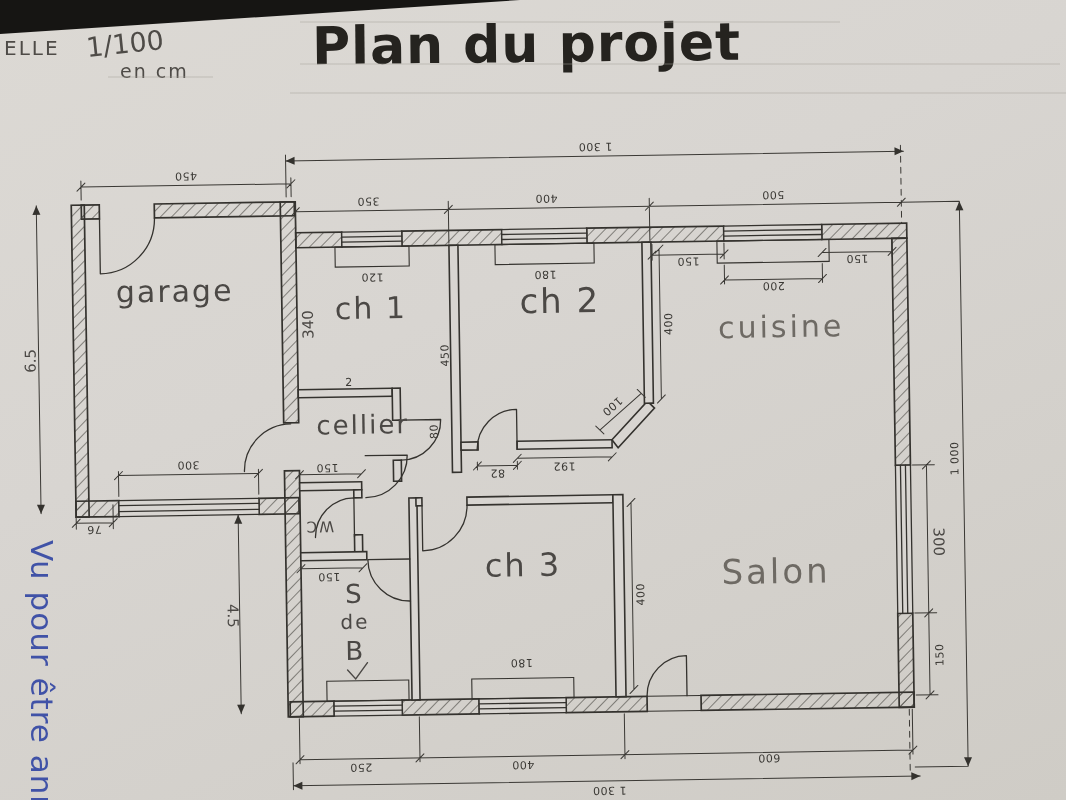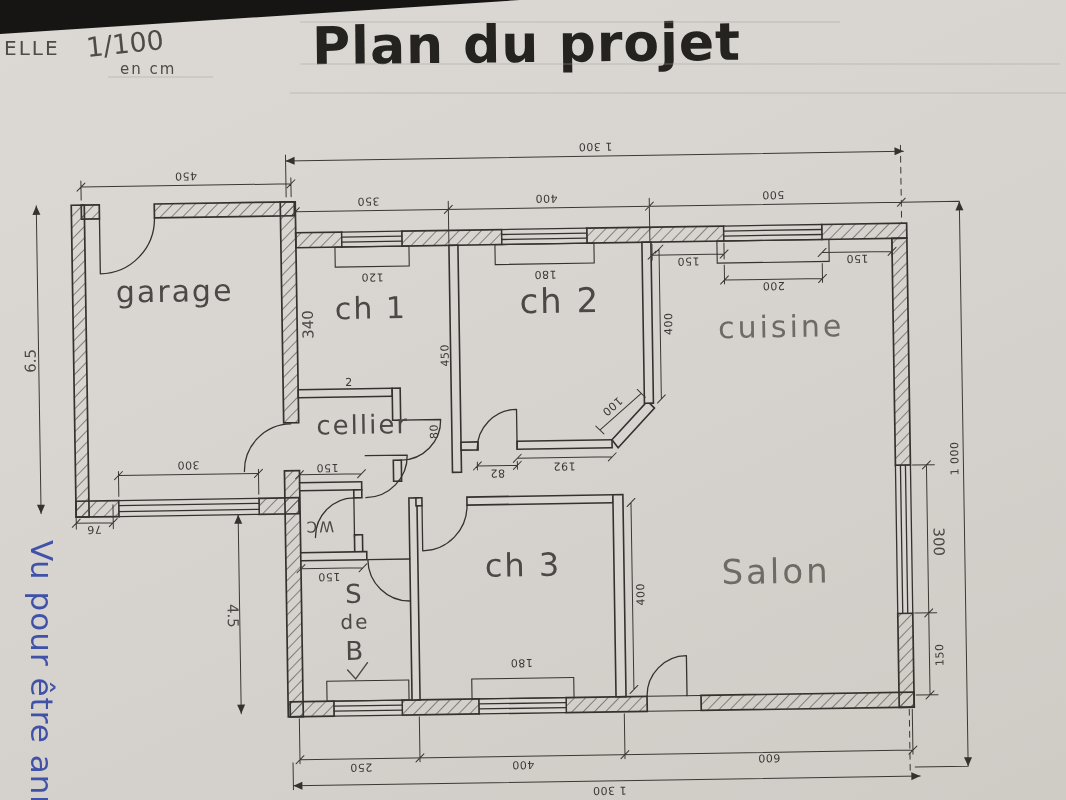--- a/index.html
+++ b/index.html
@@ -9,21 +9,21 @@
     font-family:"DejaVu Sans", sans-serif;
   }
   .abs{position:absolute;}
   #title{
     left:312px;top:14px;font-size:52px;font-weight:bold;color:#25231f;
     letter-spacing:1px;transform:rotate(-0.6deg);white-space:nowrap;
   }
   .pencil{color:#4e4b47;}
   #scale-prefix{left:4px;top:36px;font-size:20px;letter-spacing:2px;}
   #scale-ratio{left:86px;top:28px;font-size:27px;transform:rotate(-6deg);}
-  #scale-unit{left:120px;top:60px;font-size:15px;letter-spacing:2px;}
+  #scale-unit{left:120px;top:60px;font-size:19px;letter-spacing:2px;}
   #stamp{
     left:60px;top:540px;font-size:31px;color:#3448a4;letter-spacing:1px;
     transform:rotate(90deg);transform-origin:0 0;white-space:nowrap;opacity:.92;
   }
   svg text{font-family:"DejaVu Sans", sans-serif;}
   .dim{font-size:11px;fill:#3a3834;letter-spacing:.5px;}
   .dimh{font-size:15px;fill:#4b4845;}
   .room{fill:#4b4845;letter-spacing:2px;}
   .rooml{fill:#6e6a64;letter-spacing:3px;}
 </style>

